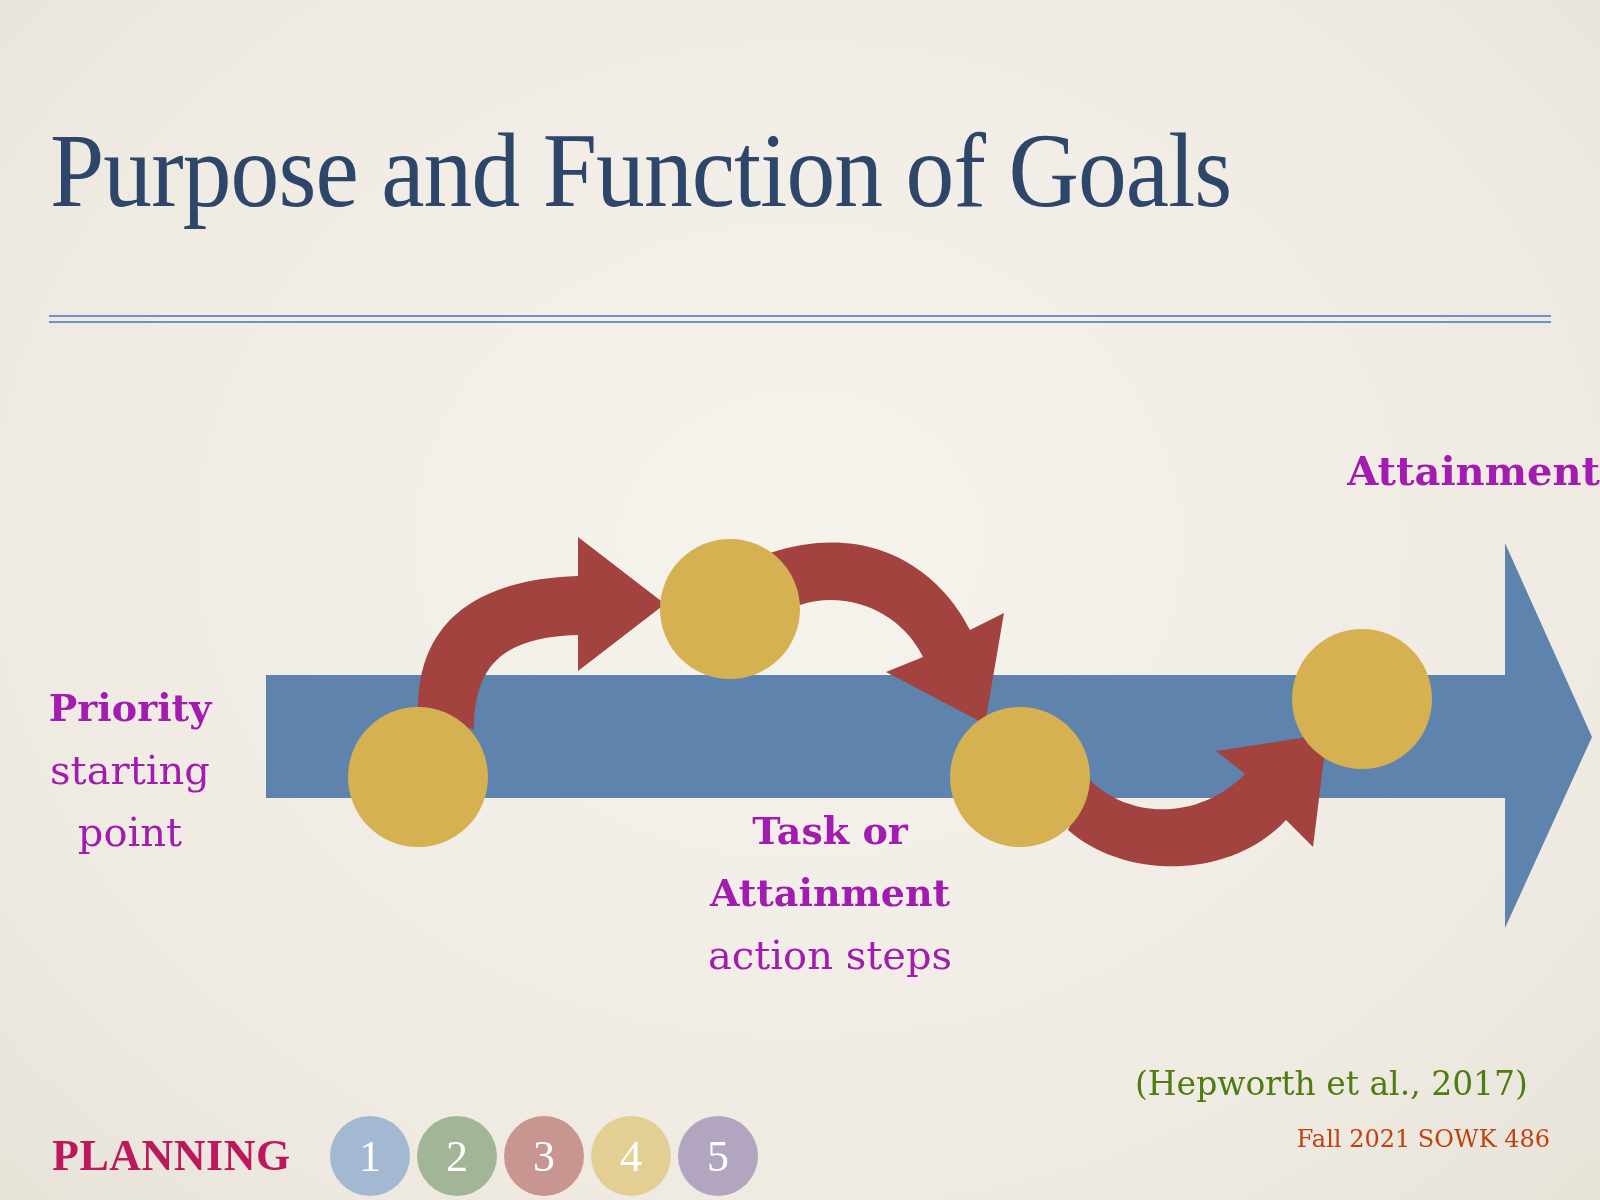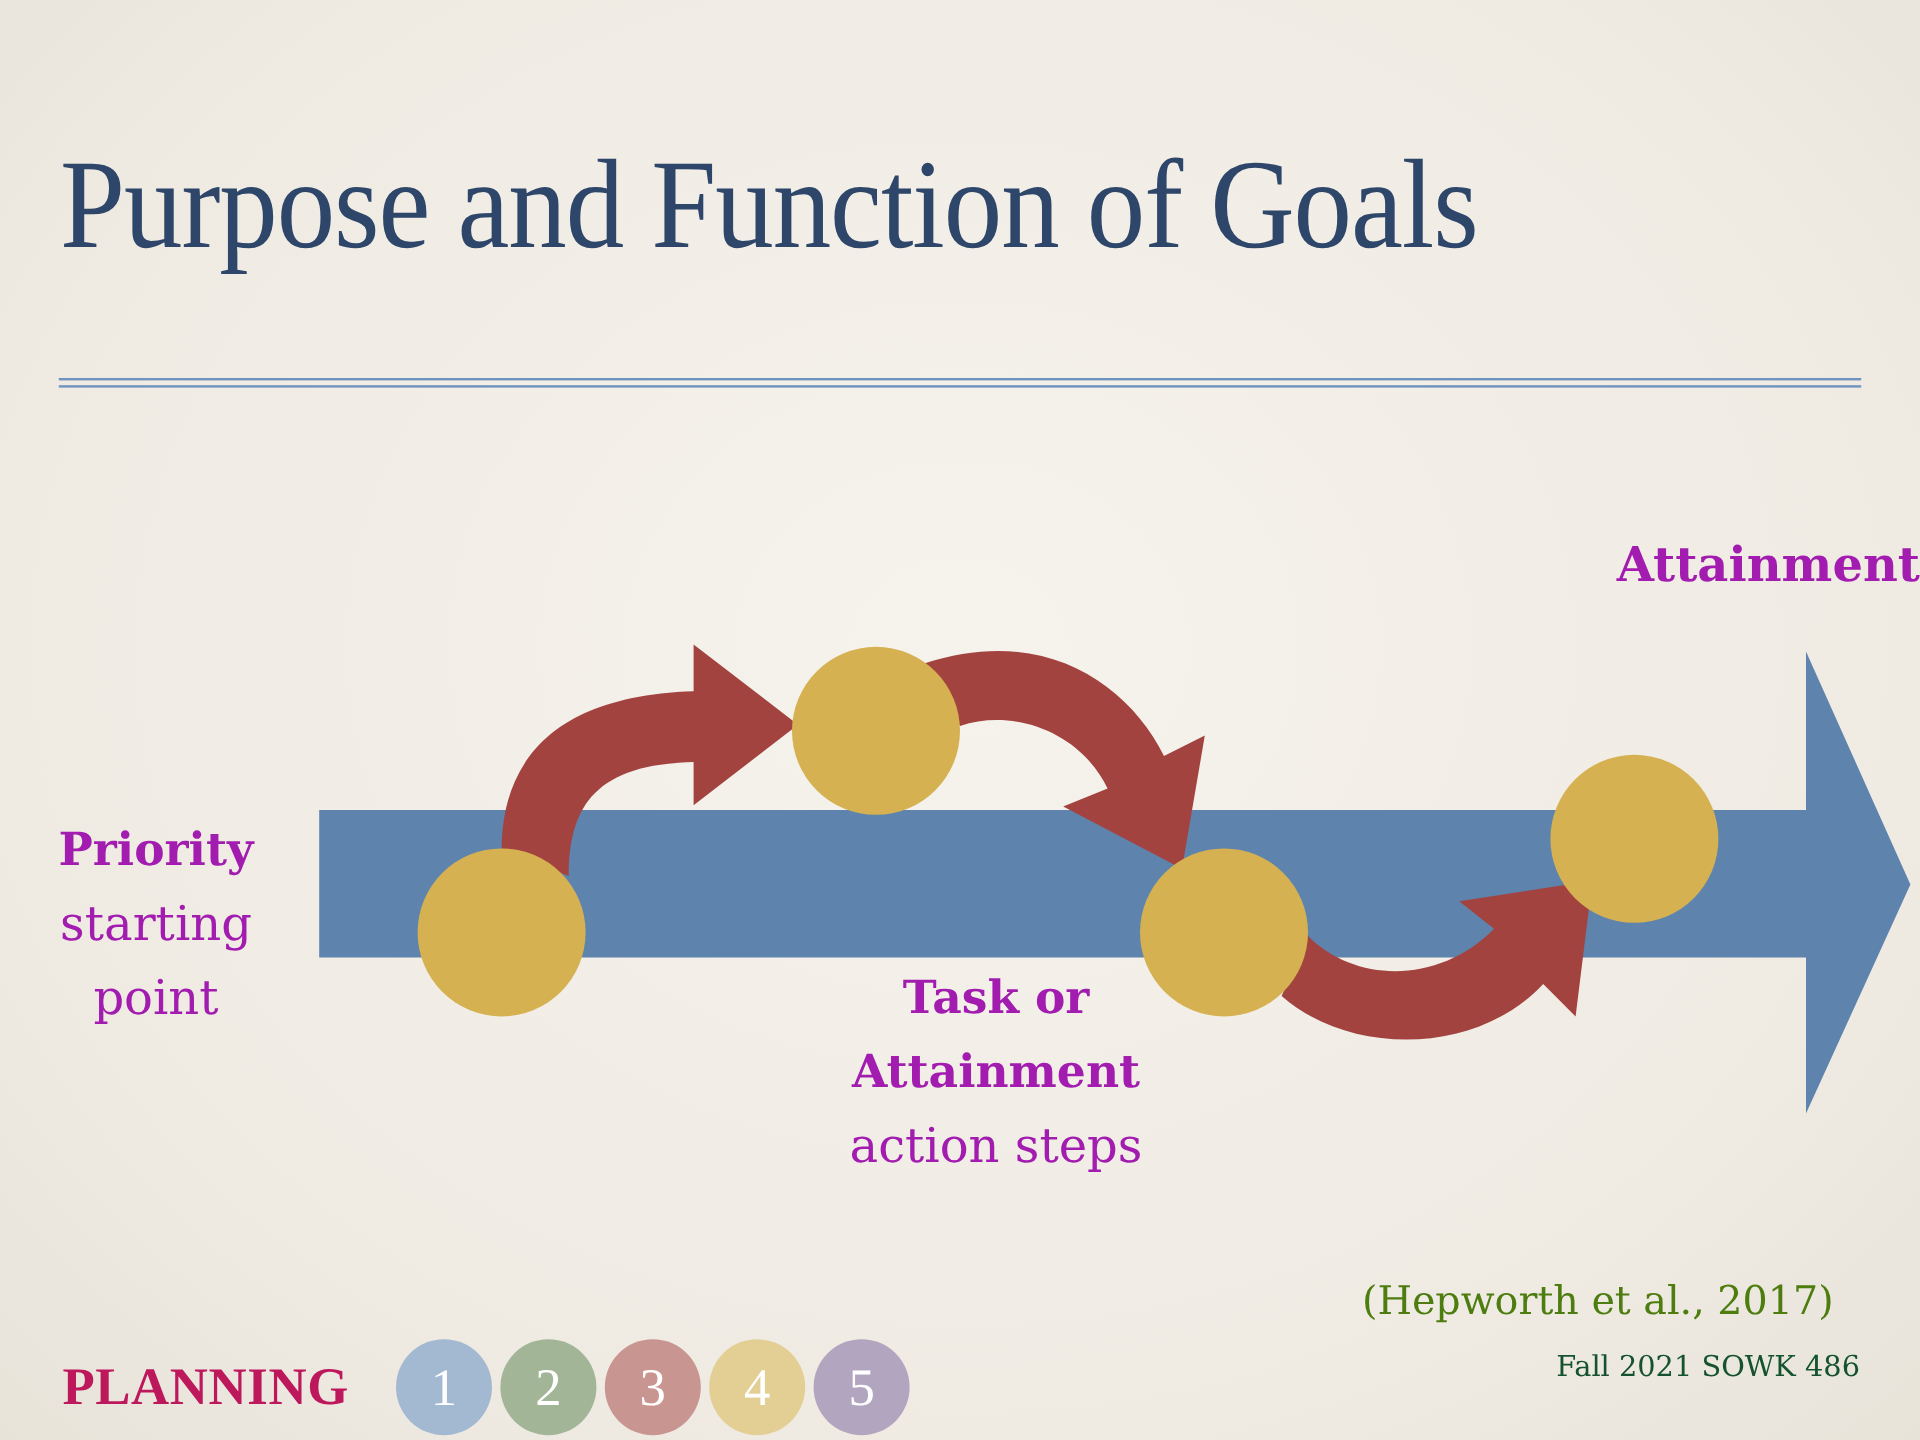--- a/index.html
+++ b/index.html
@@ -20,21 +20,21 @@
   .rule.r1 { top:315px; }
   .rule.r2 { top:321px; }
   .diagram { position:absolute; left:0; top:0; width:1600px; height:1200px; }
   .label { position:absolute; text-align:center; color:#a21caf; font-family:"DejaVu Serif", serif; }
   .bold { font-weight:bold; font-size:38px; line-height:62px; }
   .reg { font-size:40px; line-height:62px; }
   .lbl-priority { left:20px; top:677px; width:220px; }
   .lbl-task { left:680px; top:800px; width:300px; }
   .lbl-attain { left:1330px; top:440px; width:270px; text-align:right; font-size:40px; }
   .citation { position:absolute; right:72px; top:1064px; font-size:33px; color:#4d7c0f; font-family:"DejaVu Serif", serif; }
-  .footer { position:absolute; right:50px; top:1124px; text-align:right; font-size:24px; line-height:31px; color:#14532d; font-family:"DejaVu Serif", serif; }
+  .footer { position:absolute; right:50px; top:1124px; text-align:right; font-size:24px; line-height:31px; color:#c2410c; font-family:"DejaVu Serif", serif; }
   .planning { position:absolute; left:52px; top:1130px; font-size:44px; font-weight:bold; color:#be185d; font-family:"Liberation Serif", serif; letter-spacing:0.5px; }
   .steps { position:absolute; left:330px; top:1116px; display:flex; gap:7px; }
   .step {
     width:80px; height:80px; border-radius:50%;
     display:flex; align-items:center; justify-content:center;
     color:#fff; font-size:44px; font-family:"Liberation Serif", serif;
   }
 </style>
 </head>
 <body>

